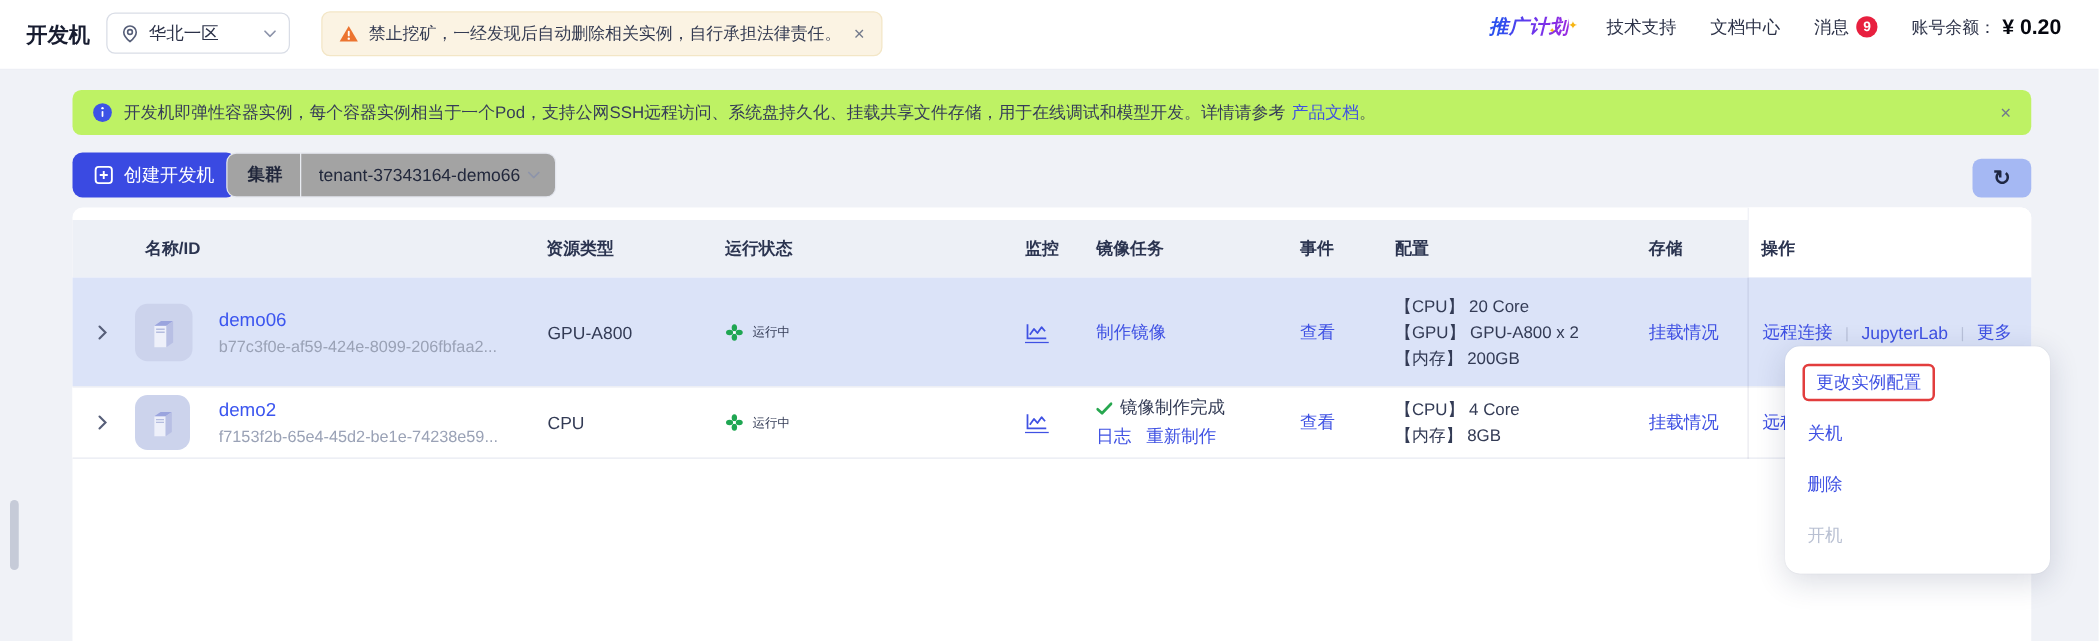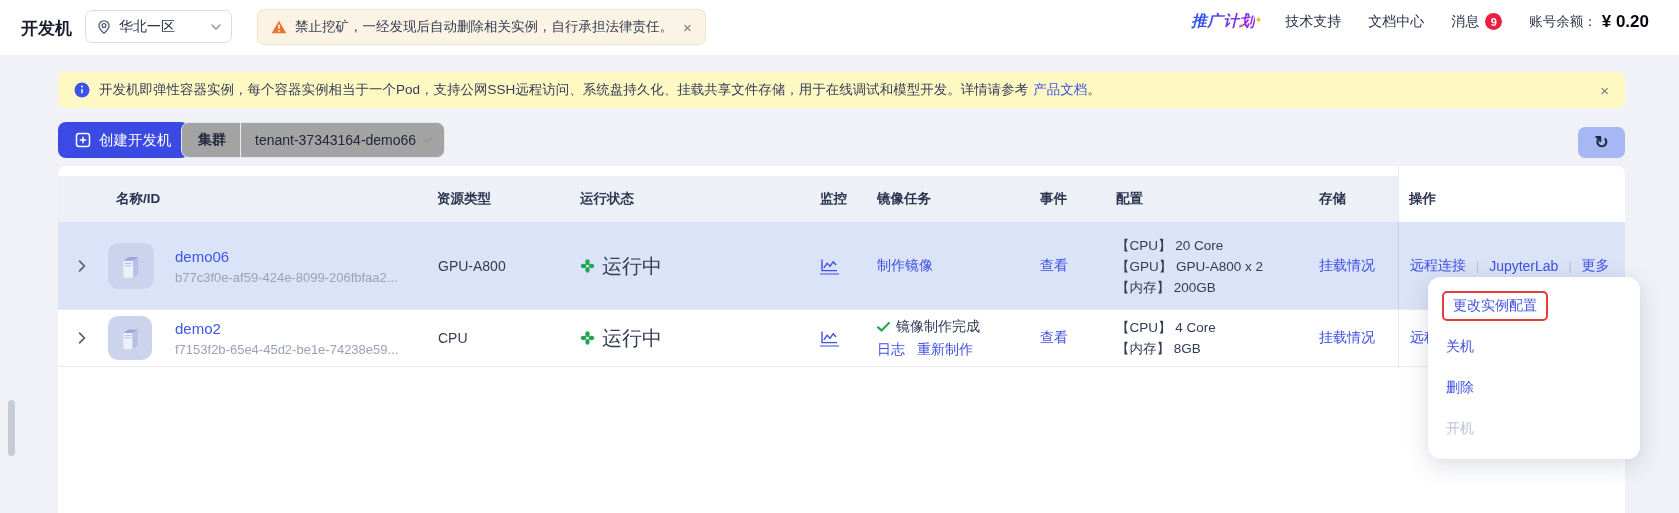--- a/index.html
+++ b/index.html
@@ -23,21 +23,21 @@
   .navlink{font-size:14px;color:#2c3248;cursor:pointer;}
   .msg-group{display:flex;align-items:center;gap:6px;cursor:pointer;}
   .badge{width:17px;height:17px;border-radius:50%;background:#e8203f;color:#fff;font-size:11px;font-weight:700;display:flex;align-items:center;justify-content:center;}
   .balance{display:flex;align-items:center;}
   .balance .lbl{font-size:13.5px;color:#2c3248;}
   .balance .val{font-size:17px;font-weight:700;color:#05070f;margin-left:5px;}
 
   
   .main{position:absolute;left:0;top:56px;width:1679px;height:457px;background:#f0f2f7;}
 
-  .notice{position:absolute;left:58px;top:16px;width:1567px;height:36px;background:#fef9c3;border-radius:7px;display:flex;align-items:center;padding:0 16px;box-sizing:border-box;}
+  .notice{position:absolute;left:58px;top:16px;width:1567px;height:36px;background:#bef264;border-radius:7px;display:flex;align-items:center;padding:0 16px;box-sizing:border-box;}
   .notice .txt{font-size:13.5px;color:#363d58;margin-left:9px;}
   .notice .link{font-size:13.5px;color:#3f51e3;margin-left:5px;cursor:pointer;}
   .notice .suffix{font-size:13.5px;color:#363d58;}
   .notice .close-x{margin-left:auto;}
 
   .create-btn{position:absolute;left:58px;top:66px;height:36px;background:#3a4ae2;border-radius:8px;display:flex;align-items:center;gap:8px;padding:0 17px;color:#fff;font-size:14.5px;font-weight:500;cursor:pointer;border:none;}
   .cluster-select{position:absolute;left:181px;top:66px;width:264px;height:36px;background:#a3a3a3;border:1px solid #e3e6ee;border-radius:8px;display:flex;align-items:center;box-sizing:border-box;cursor:pointer;}
   .cluster-select .lbl{font-size:14px;font-weight:700;color:#22283c;margin-left:16px;}
   .cluster-select .sep{width:1px;height:36px;background:#e9ecf2;margin:0 14px;}
   .cluster-select .val{font-size:14px;color:#22283c;}
@@ -58,21 +58,21 @@
   .sticky-divider{position:absolute;left:1340px;top:56px;width:1px;height:145px;background:rgba(40,50,100,0.10);z-index:3;}
 
   .cell{position:absolute;top:50%;transform:translateY(-50%);white-space:nowrap;}
   .expand{left:20px;display:flex;cursor:pointer;}
   .srv-wrap{left:50px;width:46px;height:46px;border-radius:10px;background:#ccd3ec;display:flex;align-items:center;justify-content:center;}
   .row2 .srv-wrap{width:44px;height:44px;}
   .nameblock{left:117px;}
   .name-link{font-size:15px;font-weight:500;color:#3b55ef;cursor:pointer;display:block;}
   .res-id{font-size:13px;color:#9aa2b6;margin-top:5px;display:block;}
   .cell-type{left:380px;font-size:14px;color:#333b55;}
-  .cell-status{left:522px;display:flex;align-items:center;gap:7px;font-size:20px;color:#333b55;}
+  .cell-status{left:522px;display:flex;align-items:center;gap:7px;font-size:10px;color:#333b55;}
   .cell-monitor{left:762px;display:flex;cursor:pointer;border-bottom:1px solid #3f51e3;padding-bottom:1px;}
   .cell-image{left:819px;font-size:14px;}
   .cell-event{left:982px;font-size:14px;}
   .cell-config{left:1058px;font-size:13.5px;color:#333b55;line-height:21px;}
   .cell-storage{left:1261px;font-size:14px;}
   .cell-actions{left:1352px;font-size:14px;display:flex;align-items:center;}
   .blue-link{color:#3f51e3;cursor:pointer;text-decoration:none;}
   .act-sep{color:#b9c1d9;margin:0 10px;font-size:12px;}
   .img-done{display:flex;align-items:center;gap:6px;font-size:14px;color:#333b55;}
   .img-links{margin-top:5px;display:flex;gap:12px;font-size:14px;}

